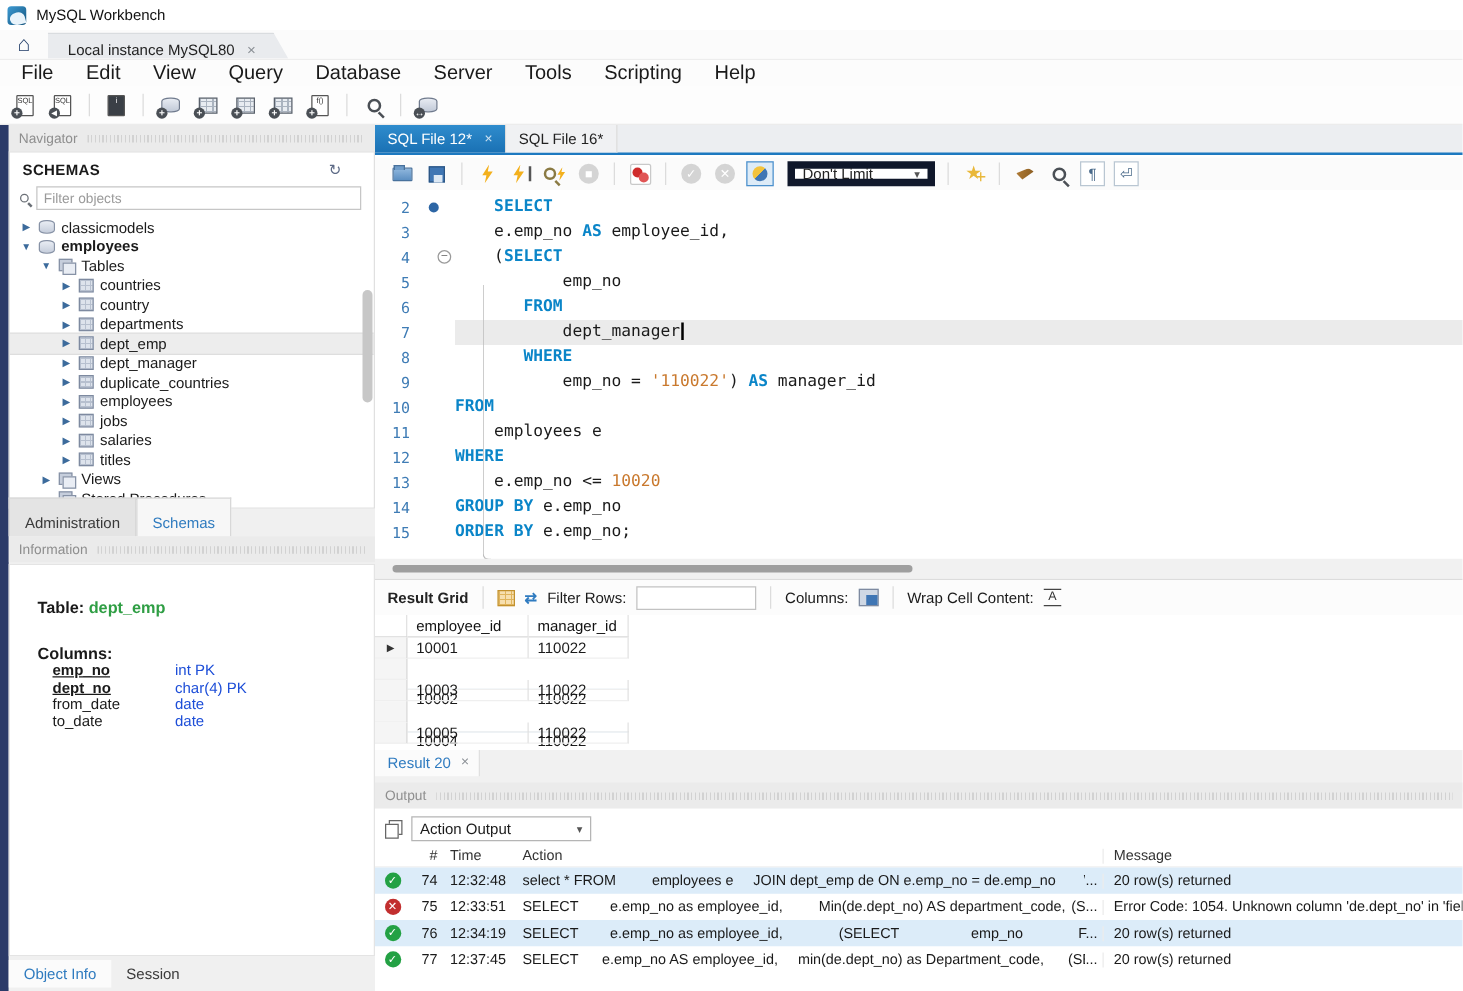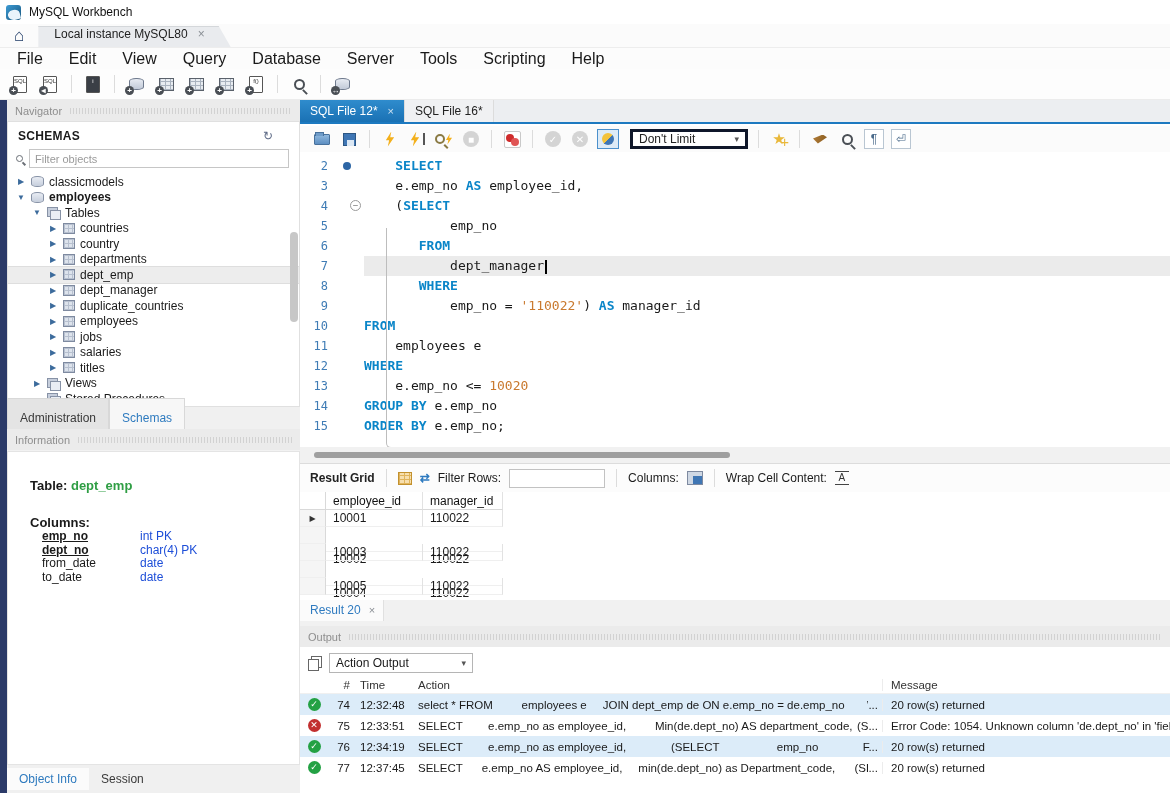--- a/index.html
+++ b/index.html
@@ -9,21 +9,21 @@
 
   
   #titlebar { left:0; top:0; width:1170px; height:24px; background:#fff; display:flex; align-items:center; gap:8px; padding-left:6px; }
   .dolphin { width:15px; height:15px; border-radius:3px; background:linear-gradient(135deg,#3d9bd4,#16557e); position:relative; overflow:hidden; }
   .dolphin::after { content:""; position:absolute; left:2px; top:5px; width:12px; height:10px; border-radius:50% 50% 0 60%; background:#eaf4fb; transform:rotate(-15deg); }
   #titlebar .app-title { font-size:12px; color:#111; }
 
   
   #connstrip { left:0; top:24px; width:1170px; height:23px; background:#fbfbfb; display:flex; align-items:flex-end; }
   .home-ico { font-size:17px; line-height:20px; color:#1e3a66; font-weight:bold; padding:0 14px 1px 14px; }
-  .conn-tab { height:21px; background:#e9ebee; display:flex; align-items:flex-start; gap:10px; padding:0 8px 0 16px; font-size:12px; color:#222;
+  .conn-tab { height:21px; background:#e9ebee; display:flex; align-items:flex-end; gap:10px; padding:0 8px 0 16px; font-size:12px; color:#222;
     clip-path:polygon(0 0, calc(100% - 12px) 0, 100% 100%, 0 100%); padding-right:26px; border-top:1px solid #d4d7da; }
   .conn-close { color:#8a8f95; font-size:12px; }
 
   
   #menubar { left:0; top:47px; width:1170px; height:22px; background:#fcfcfc; display:flex; align-items:center; padding-left:4px; border-top:1px solid #ededed; }
   .mi { font-size:16px; color:#1a1a1a; padding:3px 13px; }
 
   
   #maintoolbar { left:0; top:69px; width:1170px; height:31px; background:#fdfdfd; display:flex; align-items:center; gap:6px; padding-left:8px; border-bottom:1px solid #ececec; }
   .tbi { width:24px; height:24px; position:relative; display:flex; align-items:center; justify-content:center; }
@@ -101,21 +101,21 @@
   .bolt.small { width:8px; height:11px; }
   .cursorI { width:2px; height:12px; background:#555; margin-left:2px; }
   .magl { width:10px; height:10px; border:2px solid #8a7a43; border-radius:50%; position:relative; }
   .magl::after { content:""; position:absolute; width:2px; height:5px; background:#8a7a43; left:8px; top:8px; transform:rotate(-45deg); }
   .gcirc { width:16px; height:16px; border-radius:50%; background:#d4d4d4; color:#fff; font-size:10px; display:flex; align-items:center; justify-content:center; }
   .redtgl { width:17px; height:17px; background:#fff; border:1px solid #c9c9c9; border-radius:2px; position:relative; }
   .redtgl::before,.redtgl::after { content:""; position:absolute; width:8px; height:8px; border-radius:50%; background:#cf2b2b; }
   .redtgl::before { left:1px; top:2px; } .redtgl::after { left:6px; top:6px; background:#e05555; }
   .autoc { width:22px; height:20px; border:1px solid #4b90cc; background:#ddebf7; display:flex; align-items:center; justify-content:center; }
   .autoc .inner { width:12px; height:12px; border-radius:50%; background:linear-gradient(135deg,#f3c33c 50%,#3f76b4 50%); }
-  .limit-select { width:118px; height:20px; border:3px solid #0f172a; background:#fff; display:flex; align-items:center; font-size:12px; padding:0 6px; color:#222; margin-left:4px; }
+  .limit-select { width:118px; height:20px; border:6px solid #0f172a; background:#fff; display:flex; align-items:center; font-size:12px; padding:0 6px; color:#222; margin-left:4px; }
   .limit-select .dd { margin-left:auto; font-size:9px; color:#555; }
   .star { color:#e9b83a; font-size:15px; position:relative; line-height:14px; }
   .broom { width:14px; height:9px; background:linear-gradient(100deg,#b07b35,#8a5d22); clip-path:polygon(0 45%,70% 0,100% 30%,35% 100%); }
   .boxi { width:20px; height:20px; border:1px solid #b9c6d2; background:#fff; display:flex; align-items:center; justify-content:center; font-size:12px; color:#4a6a8a; }
 
   
   #code { left:300px; top:152px; width:870px; height:295px; background:#fff; position:absolute; padding-top:4px; }
   .cl { display:flex; height:20px; line-height:20px; font-family:"DejaVu Sans Mono", monospace; font-size:13px; }
   .ln { width:34px; text-align:right; padding-right:6px; color:#3f7cb5; font-size:12px; flex:none; background:#fff; }
   .mg { width:30px; flex:none; position:relative; }

